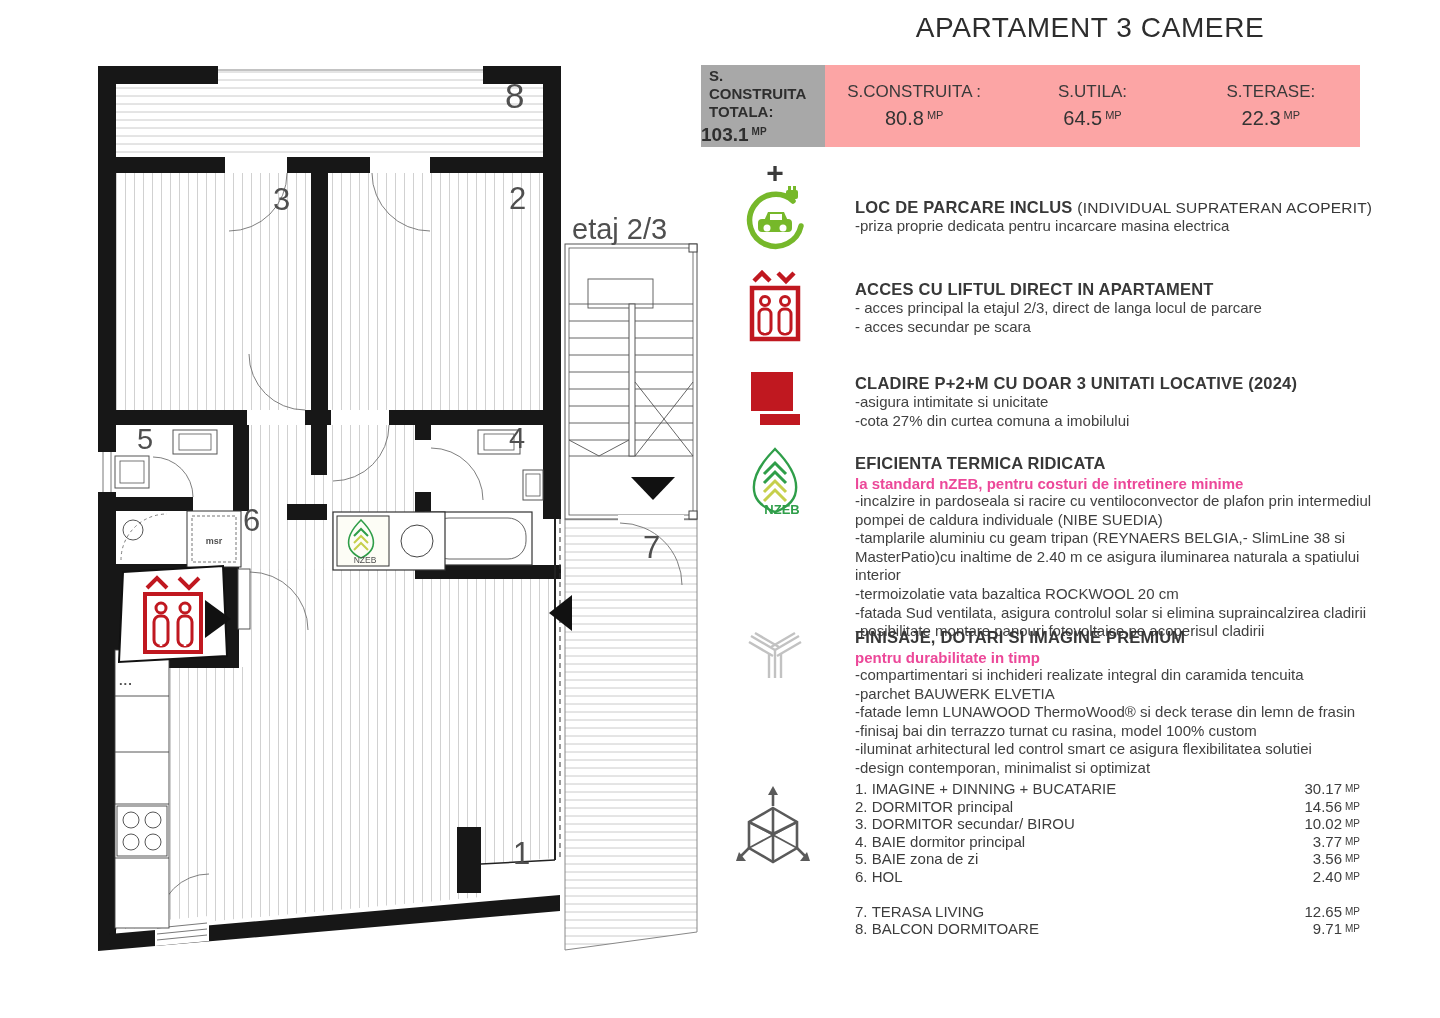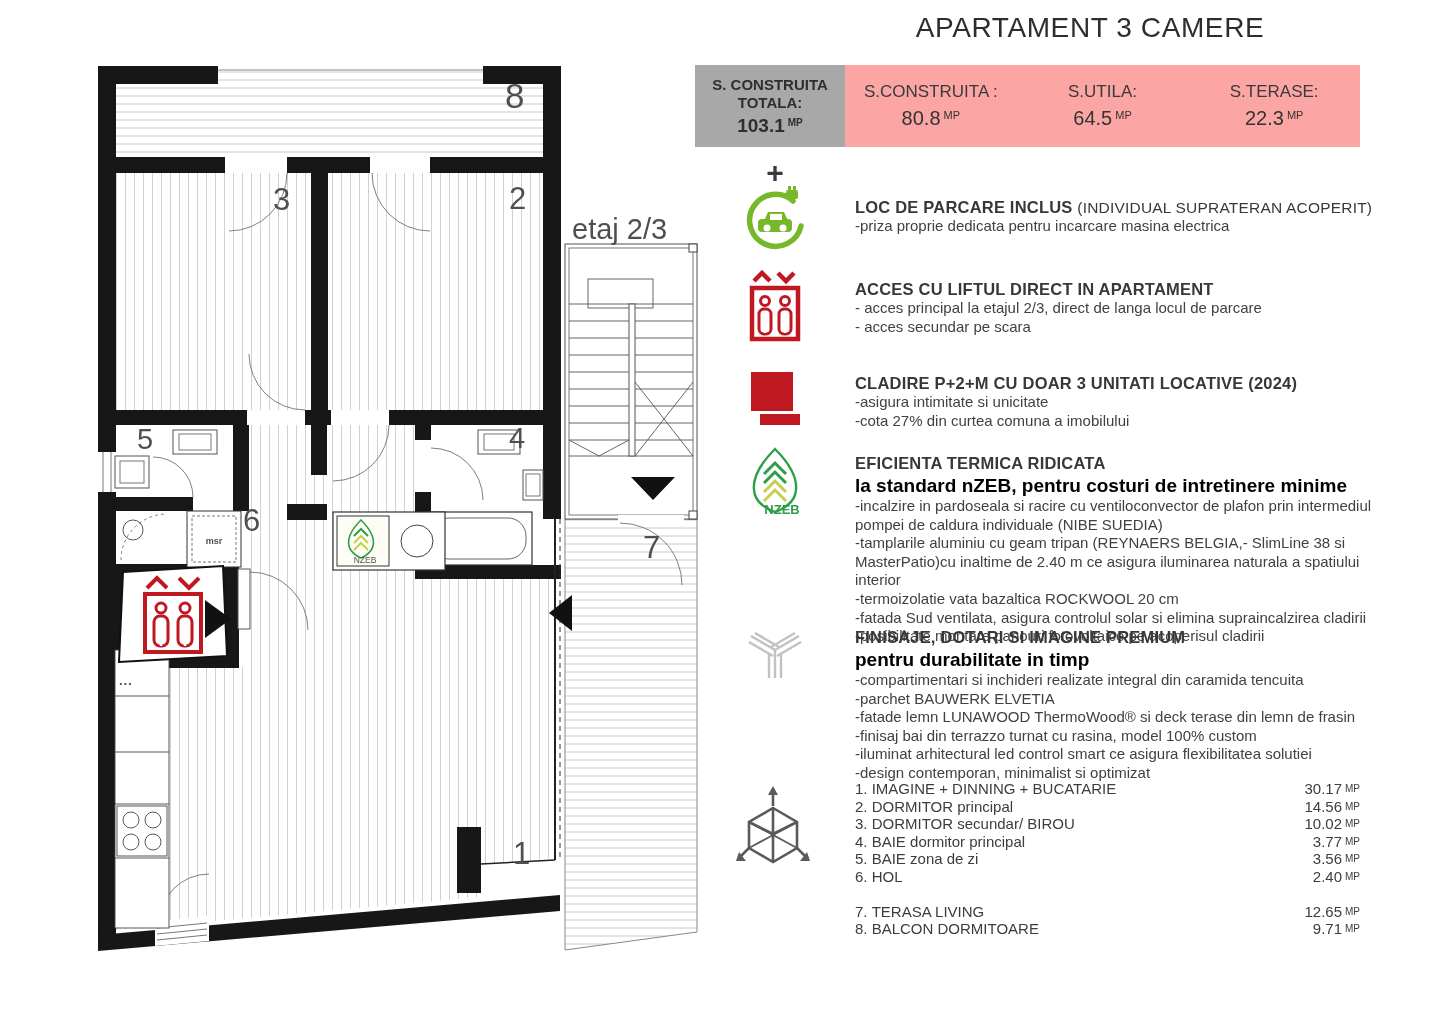--- a/index.html
+++ b/index.html
@@ -4,38 +4,38 @@
 <style>
   html,body{margin:0;padding:0;background:#ffffff;}
   body{width:1440px;height:1018px;position:relative;overflow:hidden;
        font-family:"Liberation Sans",sans-serif;color:#3d3d3d;}
   .page{position:absolute;inset:0;background:#fff;}
 
   .main-title{position:absolute;left:790px;top:12px;width:600px;text-align:center;
     font-size:28px;letter-spacing:.6px;color:#2d2d2d;}
 
   .stats{position:absolute;left:695px;top:65px;width:665px;height:82px;display:flex;}
-  .stats-dark{width:150px;background:#a8a8a8;display:flex;flex-direction:column;
-    justify-content:center;text-align:center;font-weight:bold;color:#2e2e2e;}
+  .stats-dark{width:124px;background:#a8a8a8;display:flex;flex-direction:column;
+    justify-content:center;text-align:left;font-weight:bold;color:#2e2e2e;margin-left:6px;}
   .stats-dark .lbl{font-size:15px;line-height:18px;padding:0 8px;}
   .stats-dark .val{font-size:19px;margin-top:3px;}
   .stats-light{flex:1;background:#fca5a5;display:flex;}
   .stat{flex:1;text-align:center;padding-top:17px;}
   .stat .lbl{font-size:17px;color:#3a3a3a;}
   .stat .val{font-size:20px;color:#333;margin-top:5px;}
   sup.mp{font-size:10px;font-weight:bold;vertical-align:6px;margin-left:3px;letter-spacing:0;}
   .stat sup.mp{font-weight:400;font-size:11px;}
 
   .feature{position:absolute;left:690px;width:715px;}
   .f-icon{position:absolute;left:40px;top:0;width:90px;text-align:center;}
   .plus{font-size:30px;font-weight:bold;color:#3a3a3a;line-height:26px;}
   .f-text{margin-left:165px;}
   .f-title{font-size:16.5px;font-weight:bold;color:#383838;letter-spacing:.2px;}
   .f-title .suffix{font-weight:400;font-size:15.5px;}
-  .f-sub{font-size:19px;font-weight:bold;color:#000000;margin-top:2px;}
+  .f-sub{font-size:15px;font-weight:bold;color:#ec4899;margin-top:2px;}
   .f-line{font-size:15px;line-height:18.6px;color:#414141;}
 
   .rooms{position:absolute;left:690px;top:780px;width:715px;}
   .r-icon{position:absolute;left:38px;top:4px;width:90px;text-align:center;}
   .r-list{margin-left:165px;width:505px;}
   .r-row{display:flex;font-size:15px;line-height:17.6px;color:#3d3d3d;}
   .r-fill{flex:1;}
   .r-area{text-align:right;}
   .r-gap{height:17px;}
 

